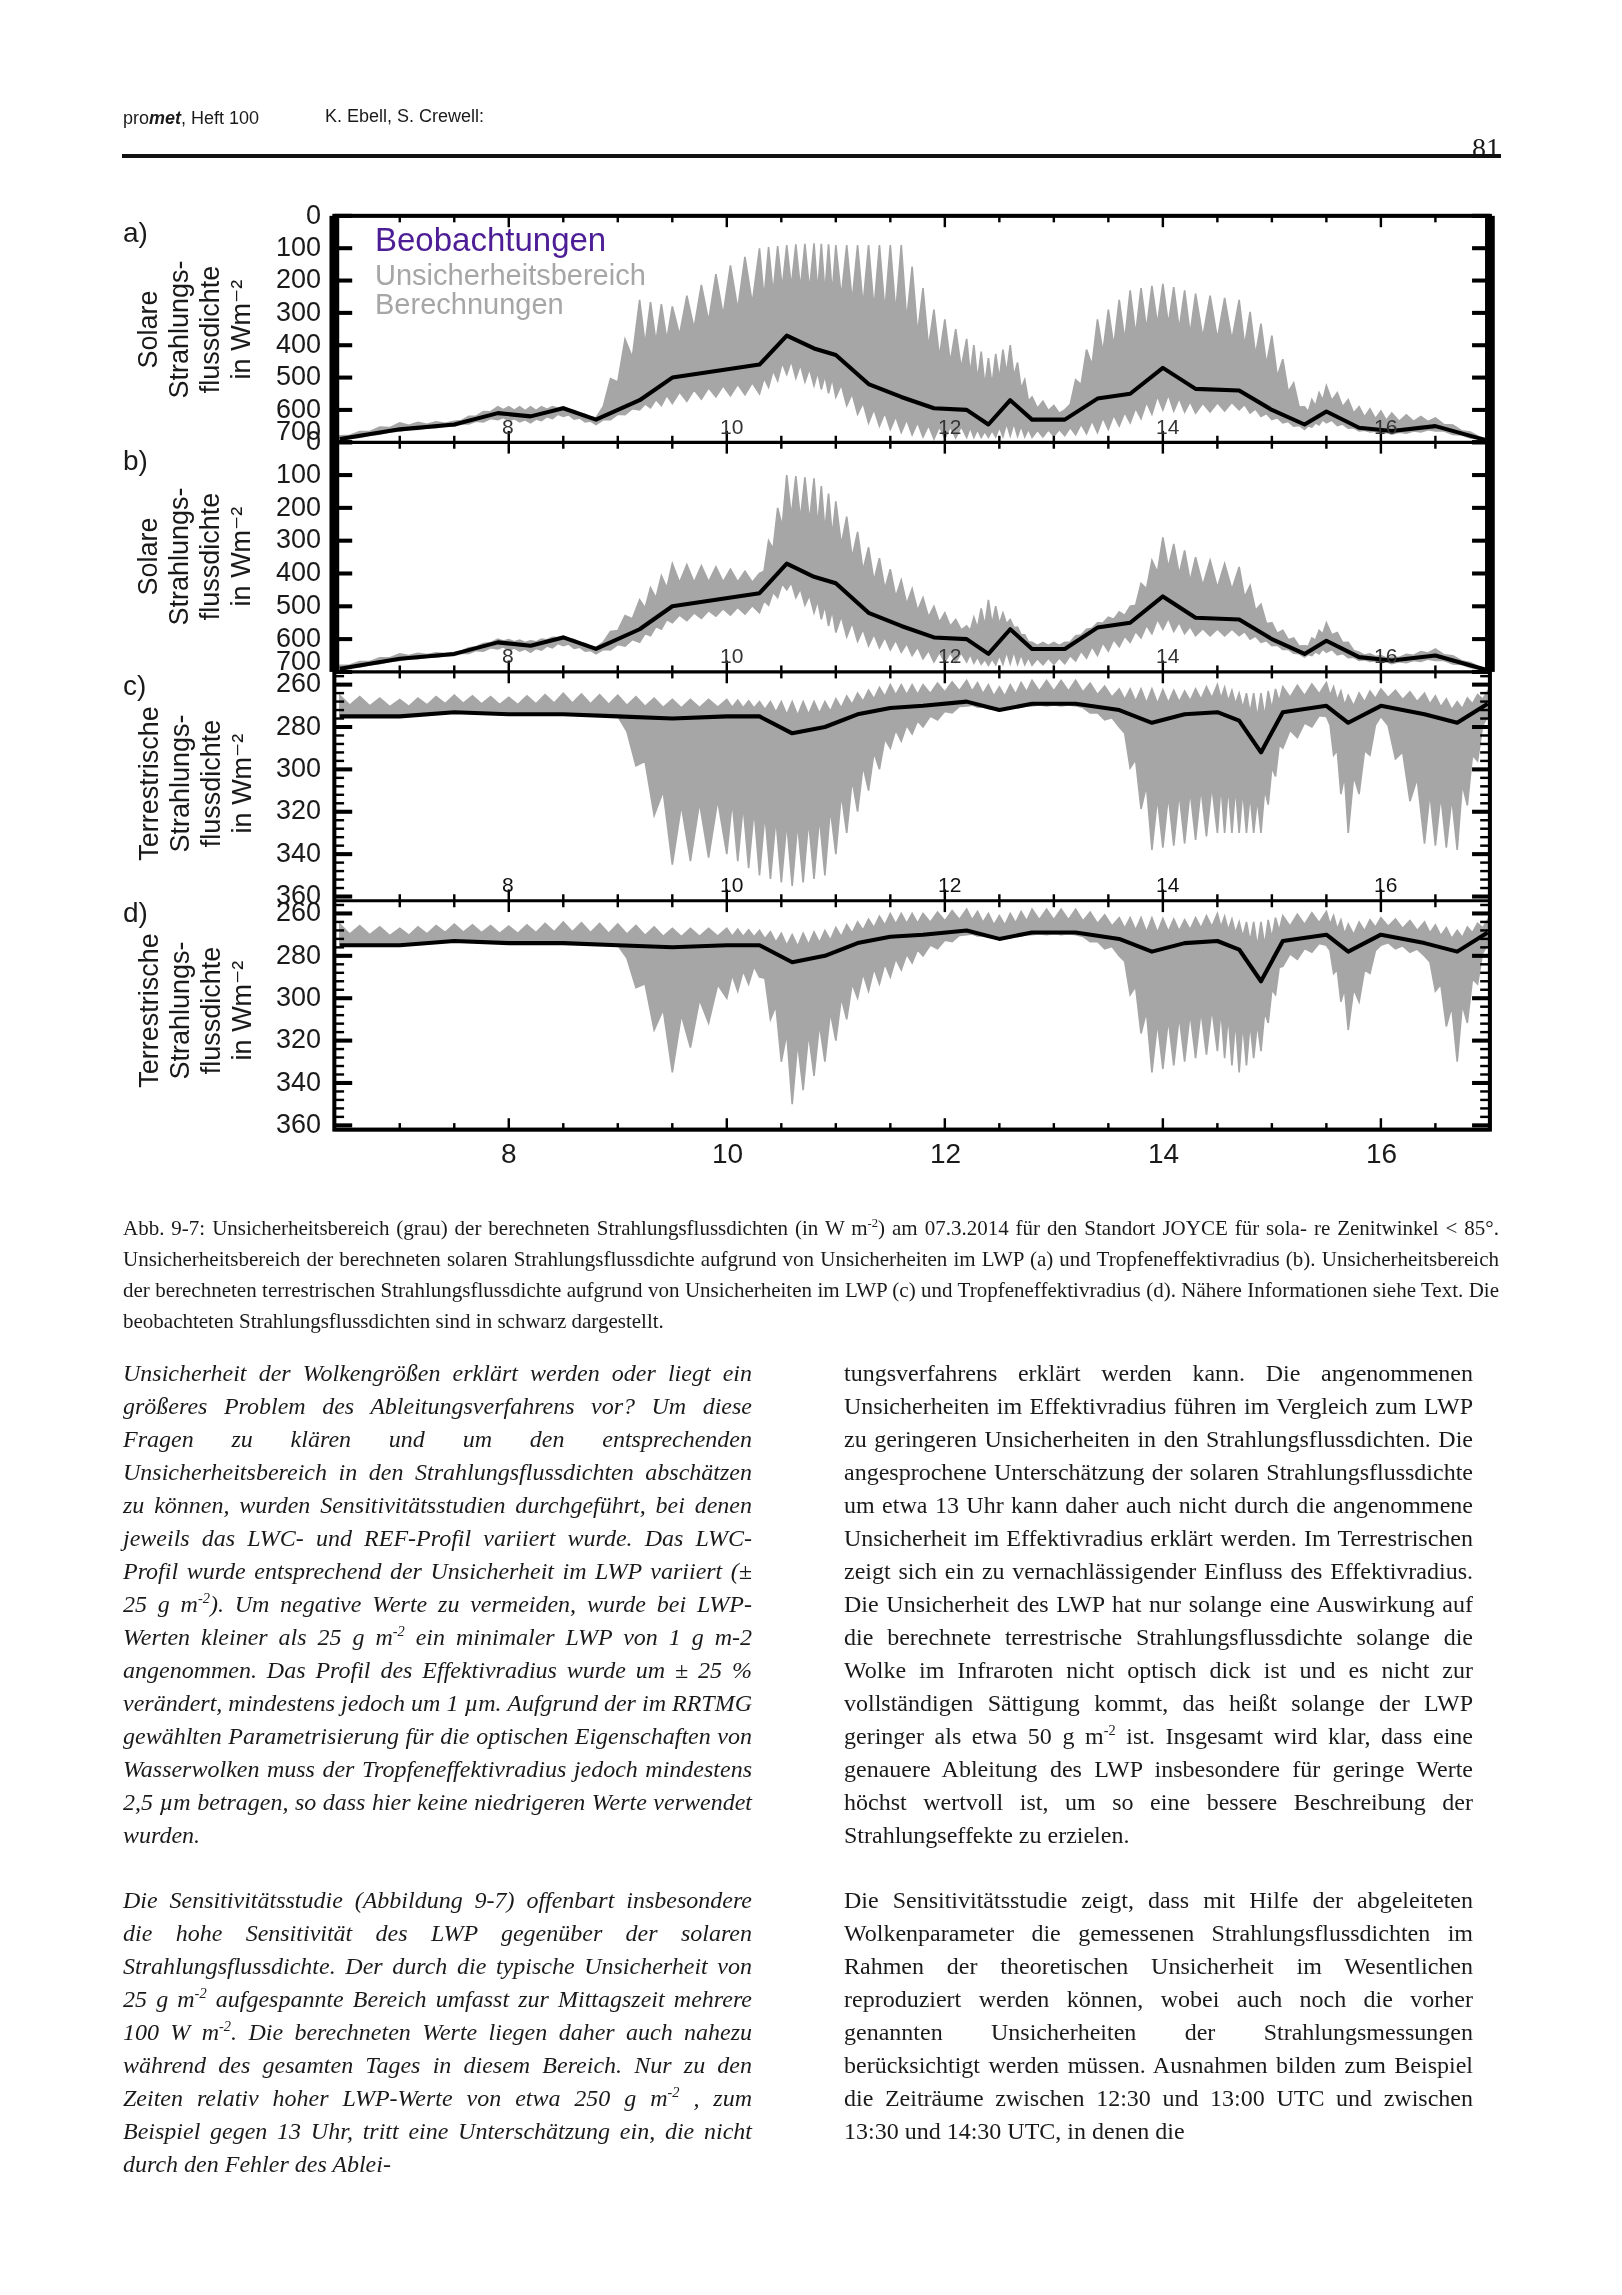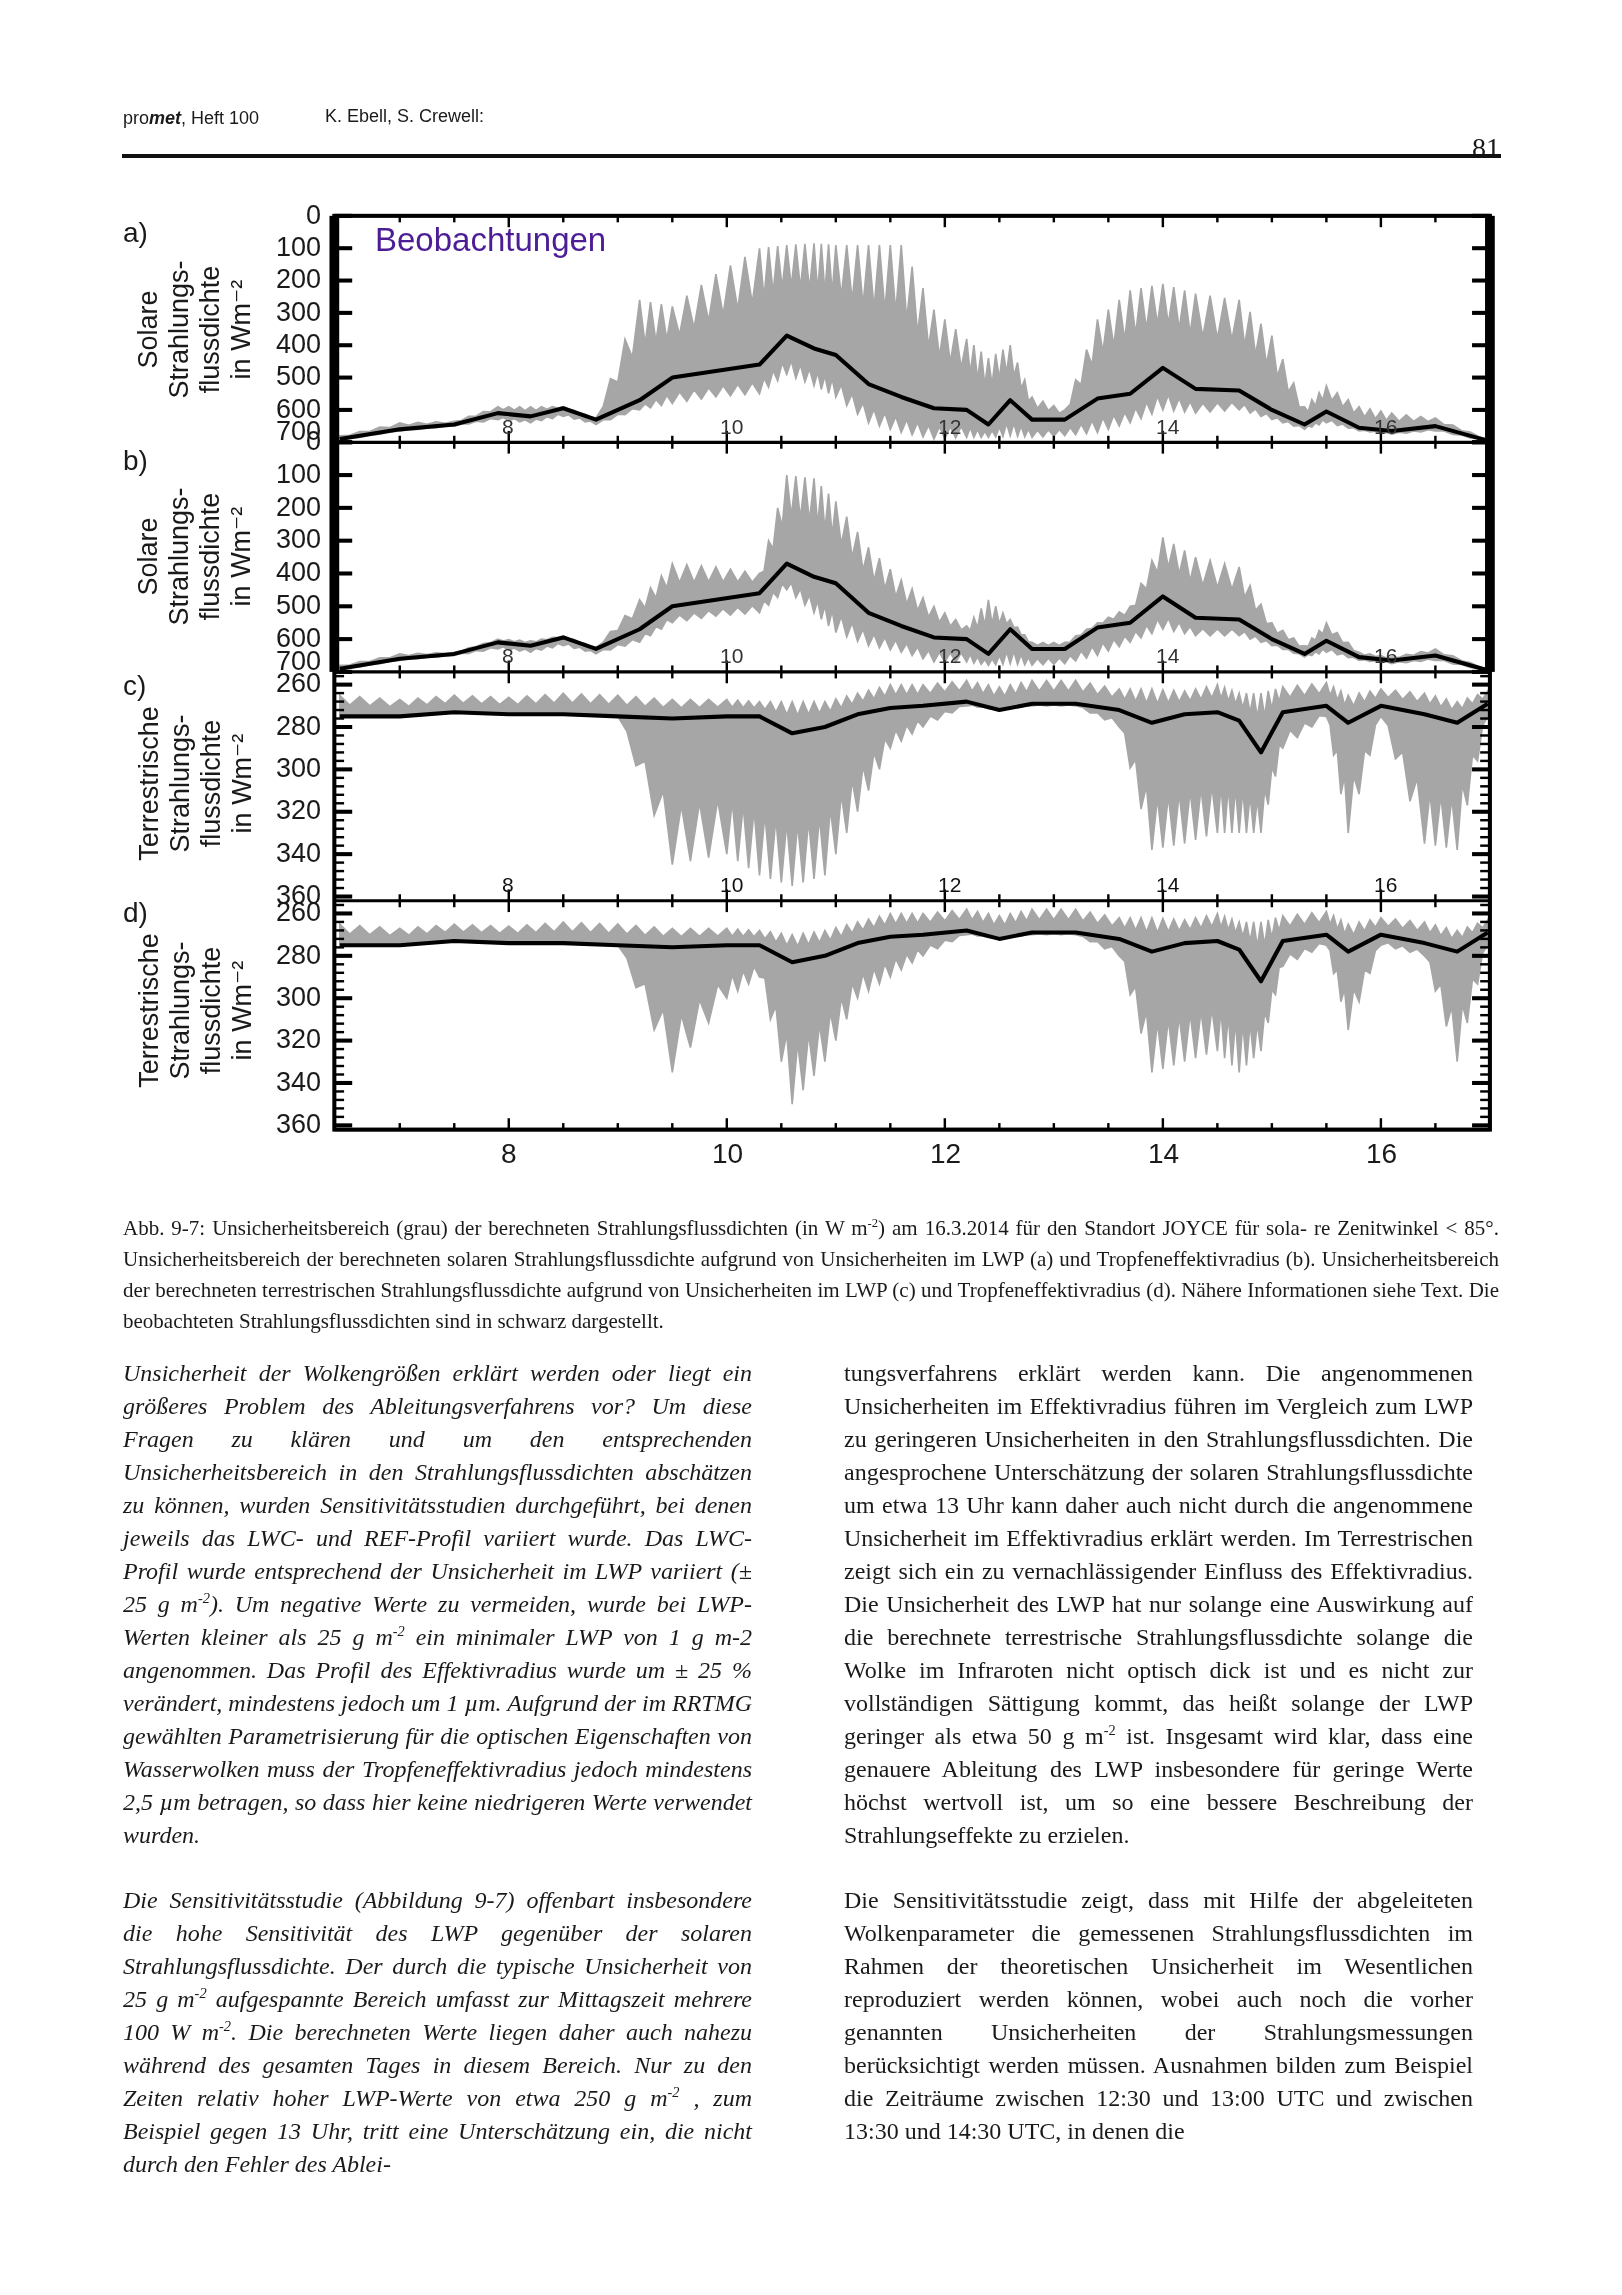--- a/index.html
+++ b/index.html
@@ -473,25 +473,29 @@
       <div class="xtick-in" style="left: 1156px; top: 873px; color: rgb(17, 17, 17);">14</div>
       <div class="xtick-in" style="left: 1374px; top: 873px; color: rgb(17, 17, 17);">16</div>
       <div class="xtick-out" style="left: 501px; top: 1138px;">8</div>
       <div class="xtick-out" style="left: 712px; top: 1138px;">10</div>
       <div class="xtick-out" style="left: 930px; top: 1138px;">12</div>
       <div class="xtick-out" style="left: 1148px; top: 1138px;">14</div>
       <div class="xtick-out" style="left: 1366px; top: 1138px;">16</div>
     </div>
 
   <div class="legend-obs">Beobachtungen</div>
+  <div class="legend-unc">
+    <div>Unsicherheitsbereich</div>
+    <div>Berechnungen</div>
+  </div>
 
 </div>
 
 <div class="caption serif">
-  <span>Abb. 9-7: Unsicherheitsbereich (grau) der berechneten Strahlungsflussdichten (in W m</span><sup>-2</sup><span>) am 16.3.2014 für den Standort JOYCE für sola-</span>
+  <span>Abb. 9-7: Unsicherheitsbereich (grau) der berechneten Strahlungsflussdichten (in W m</span><sup>-2</sup><span>) am 07.3.2014 für den Standort JOYCE für sola-</span>
   <span>re Zenitwinkel &lt; 85°. Unsicherheitsbereich der berechneten solaren Strahlungsflussdichte aufgrund von Unsicherheiten im LWP (a) und Tropfeneffektivradius (b). Unsicherheitsbereich der berechneten terrestrischen Strahlungsflussdichte aufgrund von Unsicherheiten im LWP (c) und Tropfeneffektivradius (d). Nähere Informationen siehe Text. Die beobachteten Strahlungsflussdichten sind in schwarz dargestellt.</span>
 </div>
 
 <div class="col col-left serif">
   <p><span>Unsicherheit der Wolkengrößen erklärt werden oder liegt ein größeres Problem des Ableitungsverfahrens vor? Um diese Fragen zu klären und um den entsprechenden Unsicherheitsbereich in den Strahlungsflussdichten abschätzen zu können, wurden Sensitivitätsstudien durchgeführt, bei denen jeweils das LWC- und REF-Profil variiert wurde. Das LWC-Profil wurde entsprechend der Unsicherheit im LWP variiert (± 25 g m</span><sup>-2</sup><span>). Um negative Werte zu vermeiden, wurde bei LWP-Werten kleiner als 25 g m</span><sup>-2</sup><span> ein minimaler LWP von 1 g m-2 angenommen. Das Profil des Effektivradius wurde um ± 25 % verändert, mindestens jedoch um 1 µm. Aufgrund der im RRTMG gewählten Parametrisierung für die optischen Eigenschaften von Wasserwolken muss der Tropfeneffektivradius jedoch mindestens 2,5 µm betragen, so dass hier keine niedrigeren Werte verwendet wurden.</span></p>
   <p><span>Die Sensitivitätsstudie (Abbildung 9-7) offenbart insbesondere die hohe Sensitivität des LWP gegenüber der solaren Strahlungsflussdichte. Der durch die typische Unsicherheit von 25 g m</span><sup>-2</sup><span> aufgespannte Bereich umfasst zur Mittagszeit mehrere 100 W m</span><sup>-2</sup><span>. Die berechneten Werte liegen daher auch nahezu während des gesamten Tages in diesem Bereich. Nur zu den Zeiten relativ hoher LWP-Werte von etwa 250 g m</span><sup>-2</sup><span> , zum Beispiel gegen 13 Uhr, tritt eine Unterschätzung ein, die nicht durch den Fehler des Ablei-</span></p>
 </div>
 <div class="col col-right serif">
   <p><span>tungsverfahrens erklärt werden kann. Die angenommenen Unsicherheiten im Effektivradius führen im Vergleich zum LWP zu geringeren Unsicherheiten in den Strahlungsflussdichten. Die angesprochene Unterschätzung der solaren Strahlungsflussdichte um etwa 13 Uhr kann daher auch nicht durch die angenommene Unsicherheit im Effektivradius erklärt werden. Im Terrestrischen zeigt sich ein zu vernachlässigender Einfluss des Effektivradius. Die Unsicherheit des LWP hat nur solange eine Auswirkung auf die berechnete terrestrische Strahlungsflussdichte solange die Wolke im Infraroten nicht optisch dick ist und es nicht zur vollständigen Sättigung kommt, das heißt solange der LWP geringer als etwa 50 g m</span><sup>-2</sup><span> ist. Insgesamt wird klar, dass eine genauere Ableitung des LWP insbesondere für geringe Werte höchst wertvoll ist, um so eine bessere Beschreibung der Strahlungseffekte zu erzielen.</span></p>
   <p>Die Sensitivitätsstudie zeigt, dass mit Hilfe der abgeleiteten Wolkenparameter die gemessenen Strahlungsflussdichten im Rahmen der theoretischen Unsicherheit im Wesentlichen reproduziert werden können, wobei auch noch die vorher genannten Unsicherheiten der Strahlungsmessungen berücksichtigt werden müssen. Ausnahmen bilden zum Beispiel die Zeiträume zwischen 12:30 und 13:00 UTC und zwischen 13:30 und 14:30 UTC, in denen die</p>

